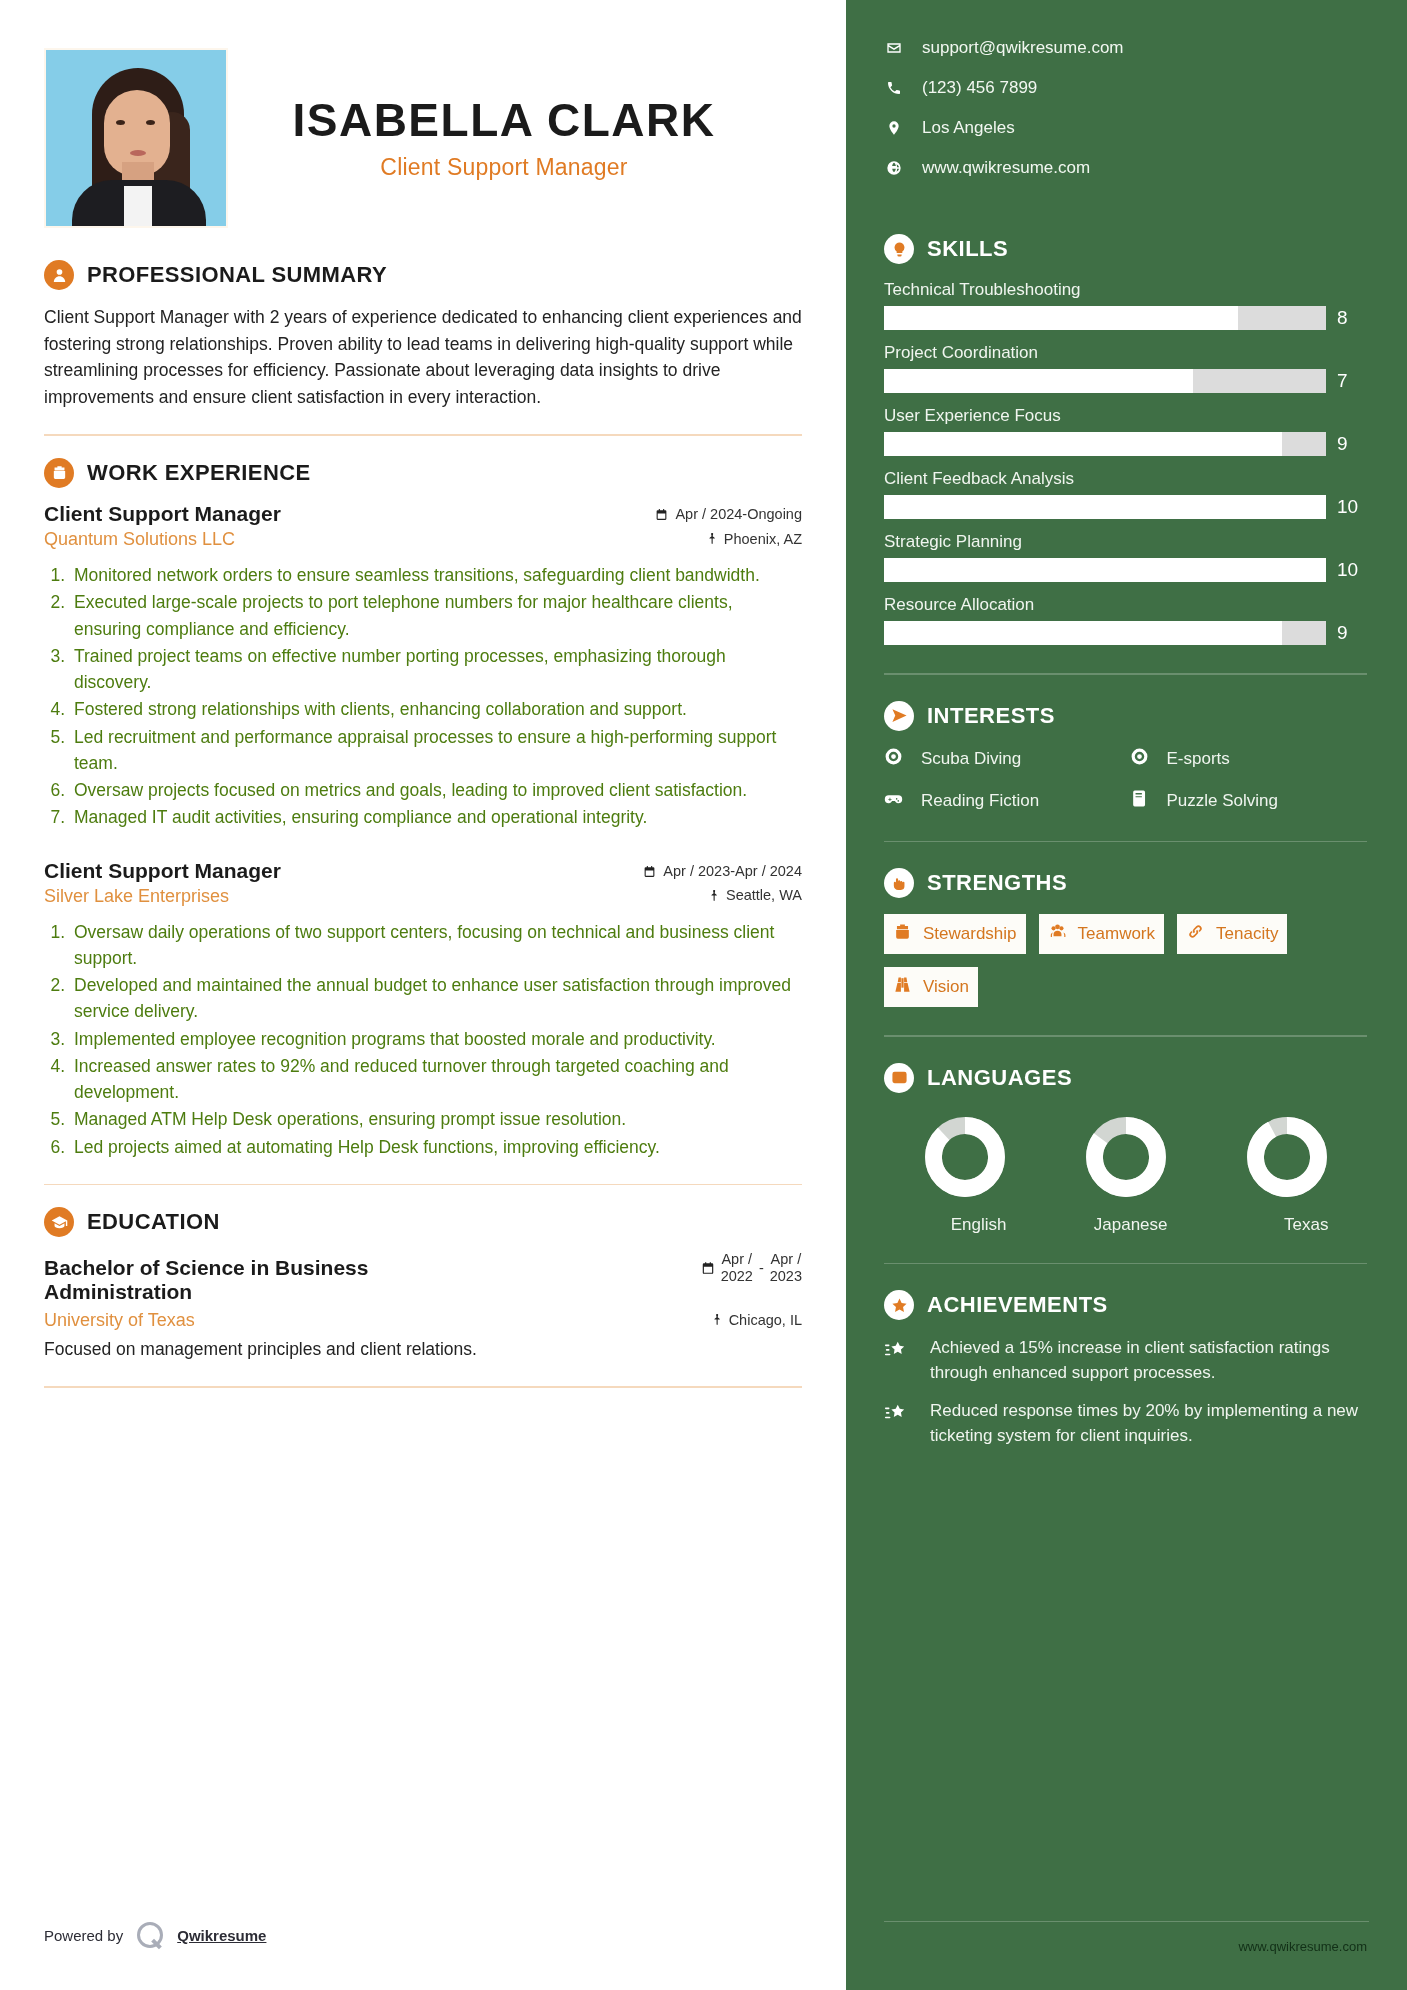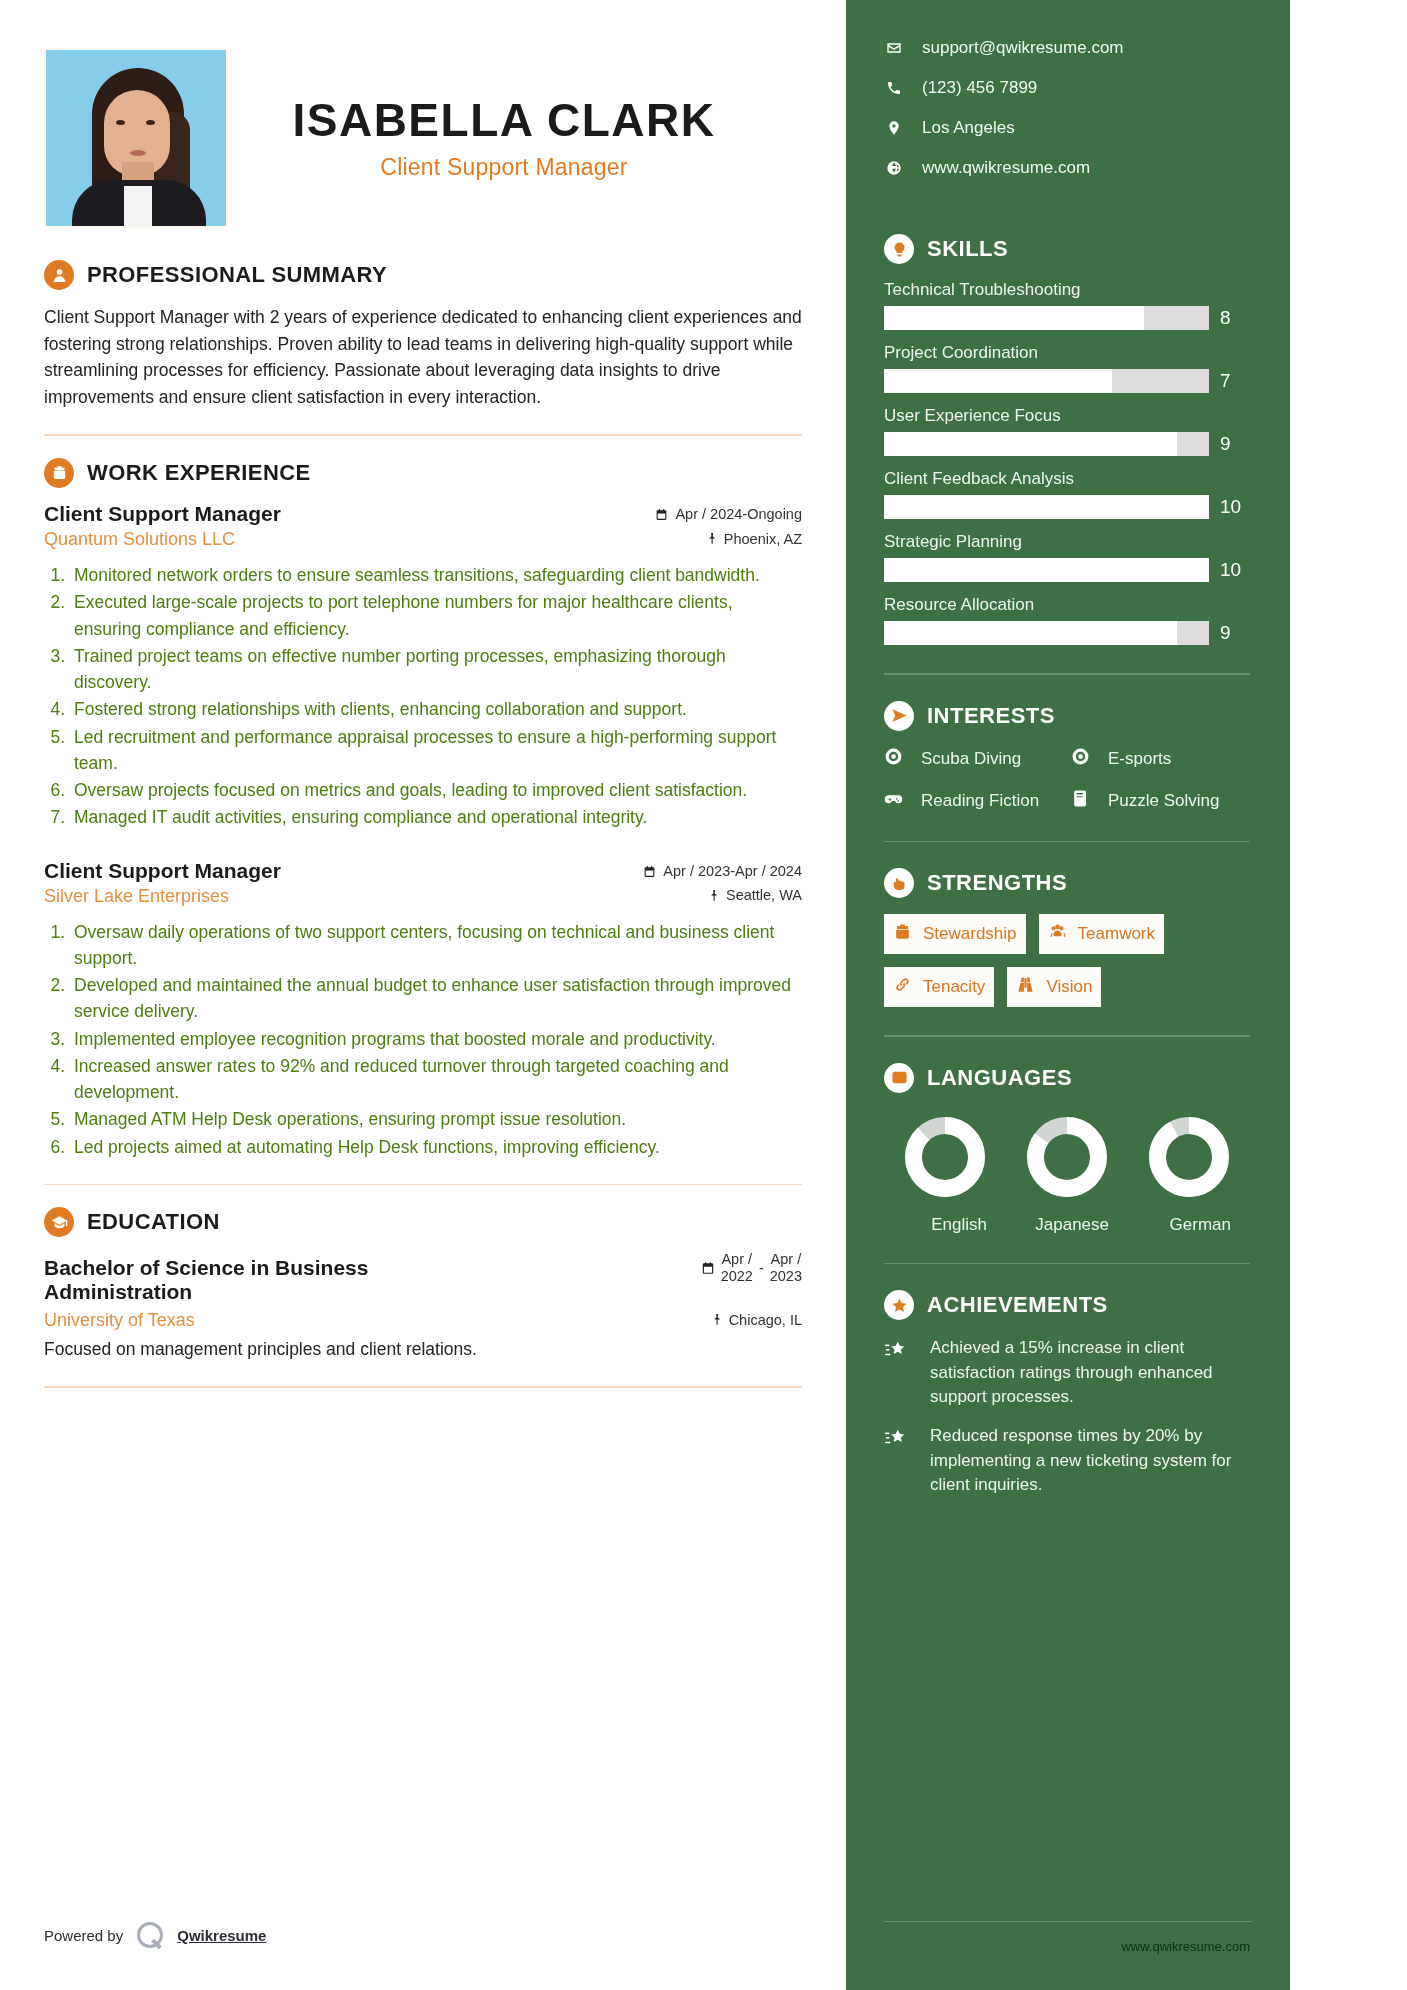--- a/index.html
+++ b/index.html
@@ -199,21 +199,21 @@
     position: relative;
   }
   .qlogo::after {
     content:""; position:absolute; right:-2px; bottom:-1px;
     width:11px; height:4px; background:#a9adb8; transform: rotate(45deg);
   }
   .qname { text-decoration: underline; font-weight: 600; }
 
   
   .right {
-    width: 444px;
+    width: 561px;
     height: 100%;
     background: #3f6f45;
     padding: 38px 40px 0 38px;
     color: #ffffff;
     position: relative;
   }
   .contact-list { margin-bottom: 56px; }
   .contact-row {
     display: flex;
     align-items: center;
@@ -667,21 +667,21 @@
               <circle cx="40" cy="40" r="30" fill="none" stroke="#d2d6d2" stroke-width="16"></circle>
               <circle cx="40" cy="40" r="30" fill="none" stroke="#ffffff" stroke-width="16" stroke-dasharray="165.87609210954108 22.619467105846496" transform="rotate(-90 40 40)"></circle>
             </svg><div class="lang-name">English</div></div>
           <div class="lang"><svg class="donut" viewBox="0 0 80 80">
               <circle cx="40" cy="40" r="30" fill="none" stroke="#d2d6d2" stroke-width="16"></circle>
               <circle cx="40" cy="40" r="30" fill="none" stroke="#ffffff" stroke-width="16" stroke-dasharray="160.22122533307945 28.274333882308127" transform="rotate(-90 40 40)"></circle>
             </svg><div class="lang-name">Japanese</div></div>
           <div class="lang"><svg class="donut" viewBox="0 0 80 80">
               <circle cx="40" cy="40" r="30" fill="none" stroke="#d2d6d2" stroke-width="16"></circle>
               <circle cx="40" cy="40" r="30" fill="none" stroke="#ffffff" stroke-width="16" stroke-dasharray="173.41591447815657 15.079644737231007" transform="rotate(-90 40 40)"></circle>
-            </svg><div class="lang-name">German</div></div>
+            </svg><div class="lang-name">Texas</div></div>
         </div>
     </div>
 
     <div class="rs-divider"></div>
 
     <div>
       <div class="rs-head">
         <span class="rs-icon">
           <svg viewBox="0 0 24 24">
               <path d="M12 2l3 6.5 7 .9-5 4.8 1.3 7L12 17.8 5.7 21.2 7 14.2 2 9.4l7-.9z"></path>

